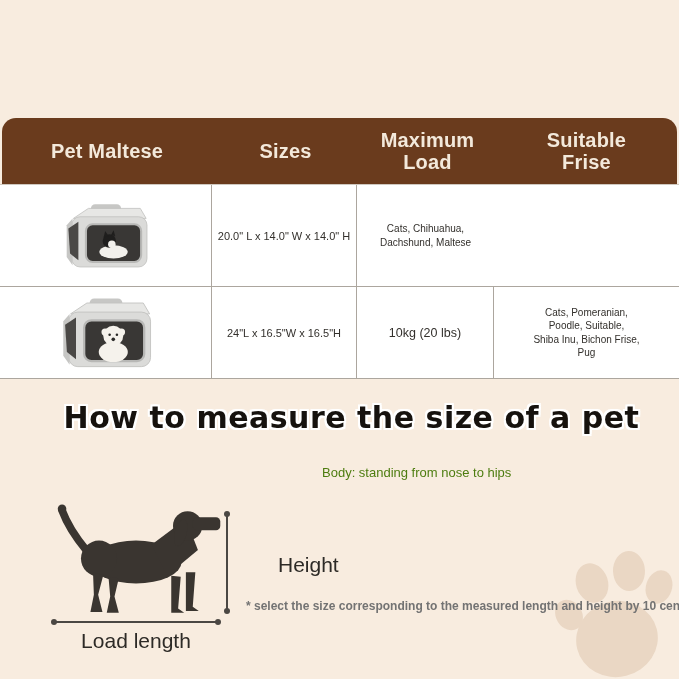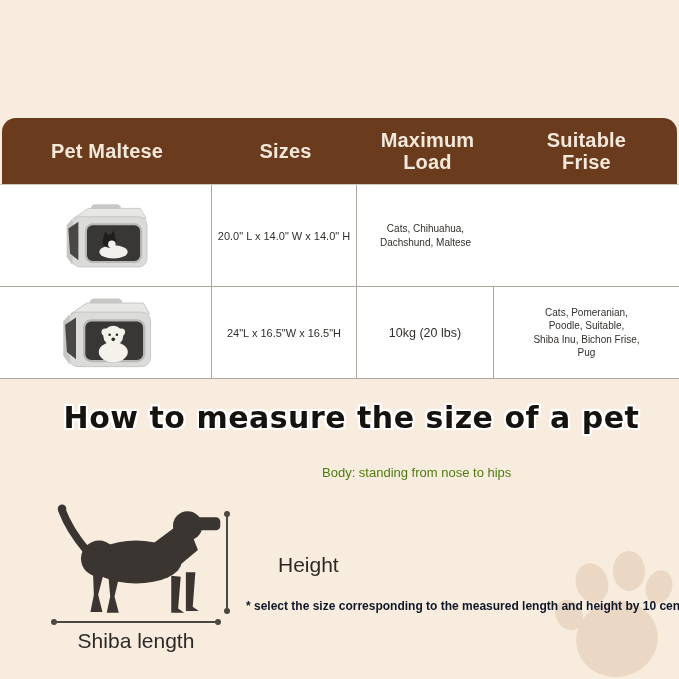--- a/index.html
+++ b/index.html
@@ -73,21 +73,21 @@
   .meas-hline::before,.meas-hline::after{
     content:"";position:absolute;top:-2px;width:6px;height:6px;border-radius:50%;background:#4b4743;
   }
   .meas-hline::before{left:-3px;} .meas-hline::after{right:-3px;}
   .body-length-label{
     position:absolute;left:54px;top:629px;width:164px;text-align:center;
     font-size:21px;color:#2d2a26;z-index:2;
   }
   .footnote{
     position:absolute;left:246px;top:599px;font-size:12px;font-weight:600;
-    color:#0f172a;white-space:nowrap;z-index:2;
+    color:#737373;white-space:nowrap;z-index:2;
   }
   .paw{position:absolute;left:540px;top:543px;z-index:1;}
 </style>
 </head>
 <body>
 
 <div class="page">
 
   <div class="table-header">
     <div class="header-cell">Pet Maltese</div>
@@ -172,21 +172,21 @@
         <path d="M50,84 L62,87 L56,110 L61,130 L47,130 L51,110 Z"></path>
         <path d="M68,89 L80,91 L75,112 L80,131 L66,131 L70,112 Z"></path>
       </g>
     </svg>
   </div>
 
   <div class="meas-vline"></div>
   <div class="height-label">Height</div>
 
   <div class="meas-hline"></div>
-  <div class="body-length-label">Shiba length</div>
+  <div class="body-length-label">Load length</div>
 
   <div class="footnote">* select the size corresponding to the measured length and height by 10 cen</div>
 
   <div class="paw">
     <svg width="140" height="140" viewBox="0 0 140 140">
       <g fill="#ead7c4">
         <ellipse cx="77" cy="96" rx="41" ry="38" transform="rotate(-14 77 96)"></ellipse>
         <ellipse cx="29" cy="72" rx="13" ry="16" transform="rotate(-32 29 72)"></ellipse>
         <ellipse cx="52" cy="40" rx="16" ry="20" transform="rotate(-18 52 40)"></ellipse>
         <ellipse cx="89" cy="28" rx="16" ry="20" transform="rotate(-2 89 28)"></ellipse>

